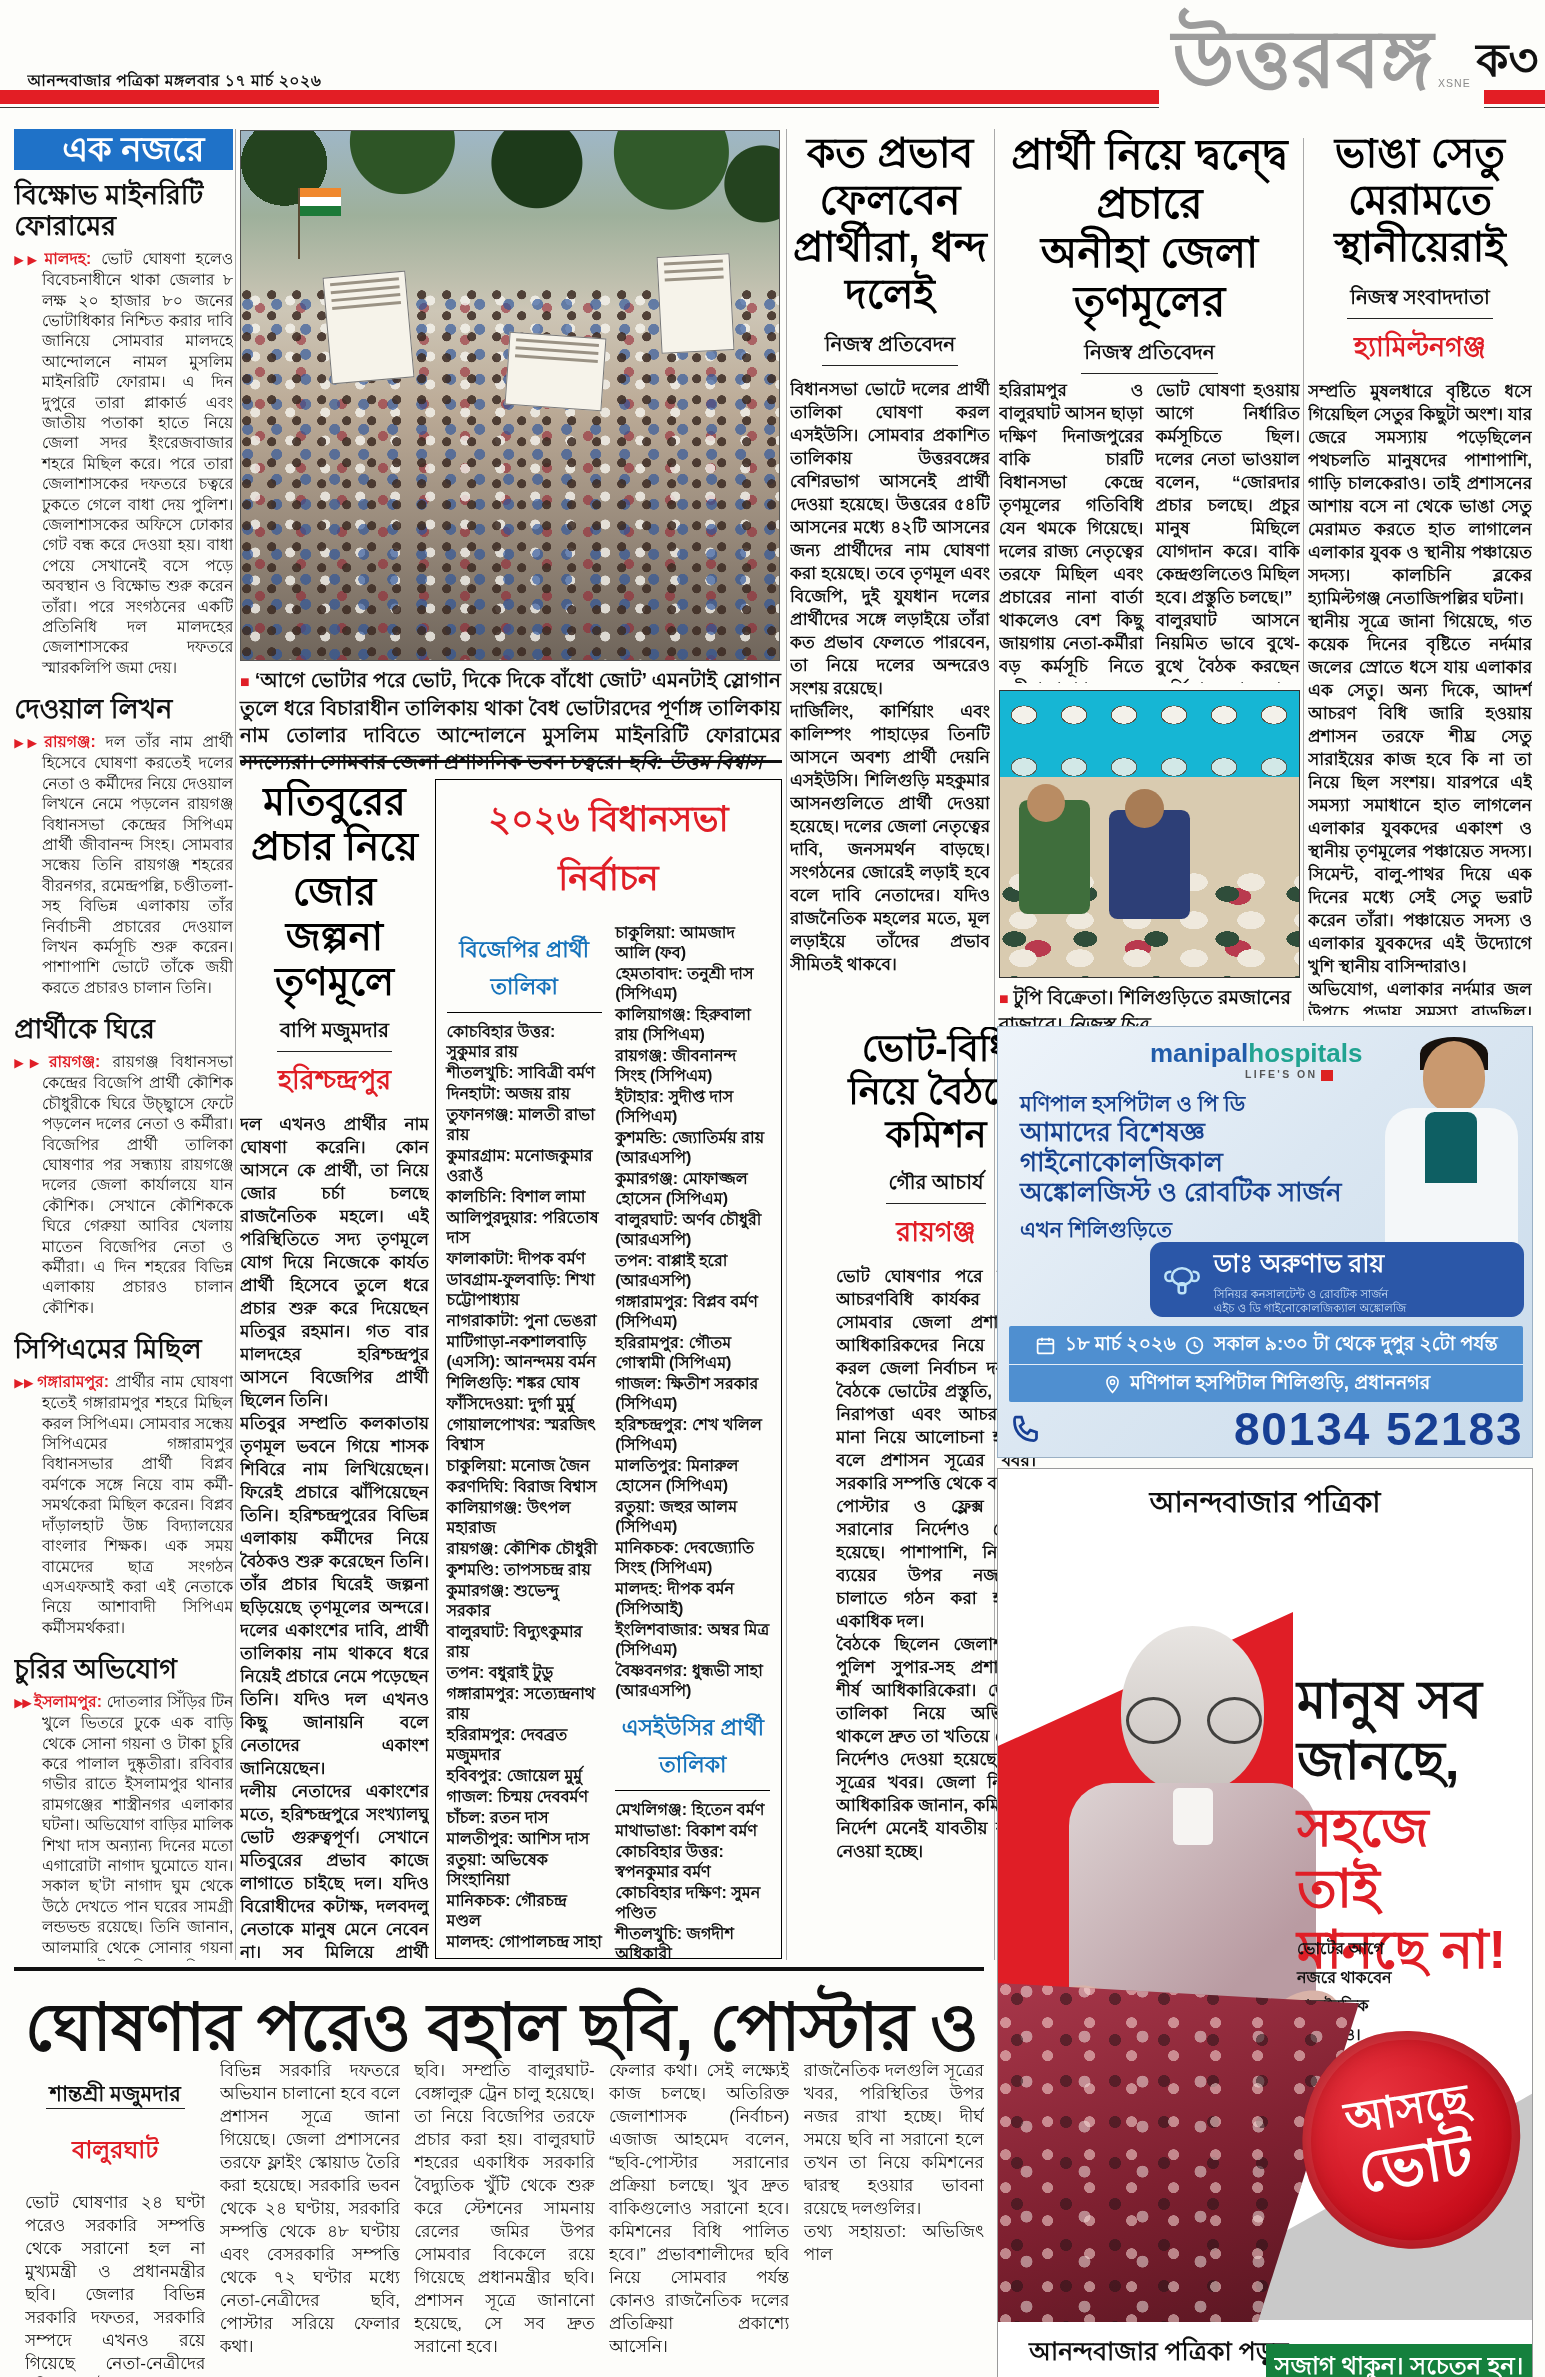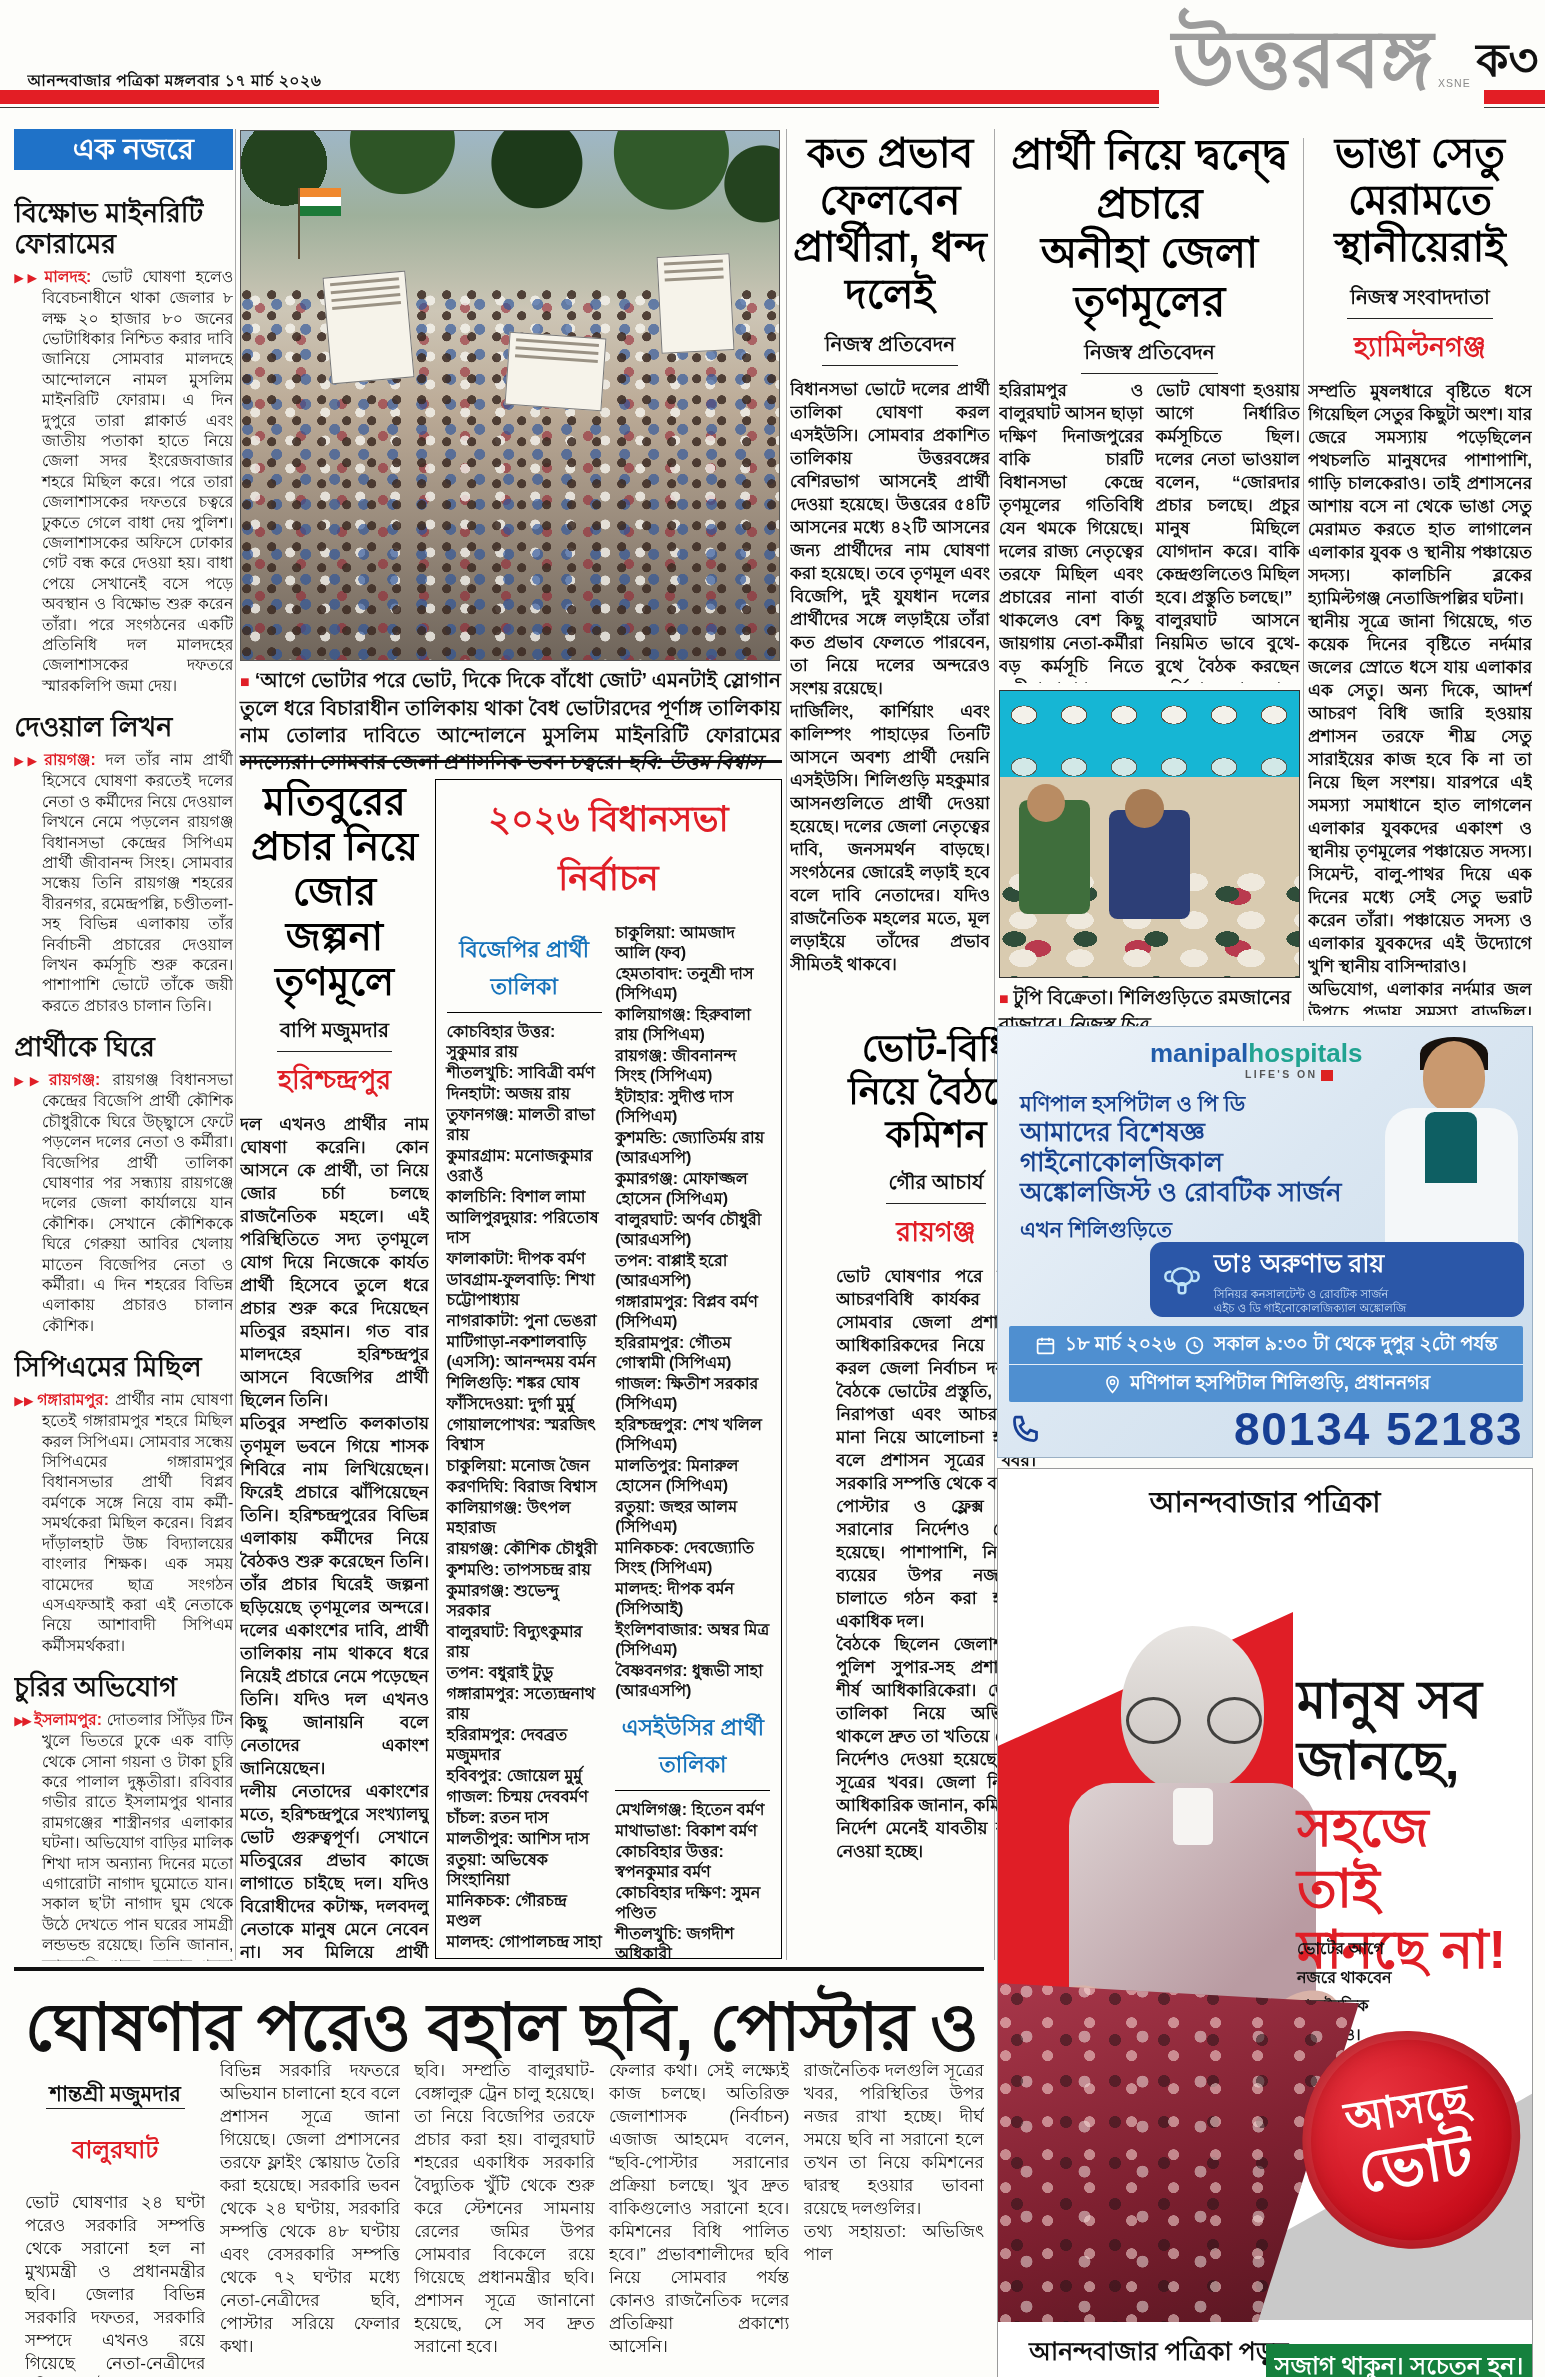--- a/index.html
+++ b/index.html
@@ -15,22 +15,22 @@
   .masthead{top:4.8px;right:61px;background:#fdfdfa;padding:0 13.3px;font-size:80px;line-height:109px;
             font-weight:bold;color:#9c9c9c;z-index:5;}
   .masthead .code{font-size:10.5px;color:#8a8a8a;font-weight:normal;margin-left:4.8px;letter-spacing:1px;}
   .pagenum{top:25px;right:6.7px;font-size:46px;font-weight:bold;z-index:6;}
 
   
   .vrule{position:absolute;width:1px;background:#a9a9a9;}
 
   
   .rail{left:14.3px;top:129px;width:219px;height:1832px;overflow:hidden;}
-  .rail-head{background:#1f72c8;color:#fff;font-size:29px;font-weight:bold;text-align:center;
-             height:41px;line-height:41px;margin-bottom:28px;padding-left:19px;}
+  .rail-head{background:#1f72c8;color:#fff;font-size:34px;font-weight:bold;text-align:center;
+             height:41px;line-height:41px;margin-bottom:10px;padding-left:19px;}
   .brief{margin-bottom:16px;}
   .brief-title{font-size:27px;line-height:31px;font-weight:bold;margin:7.6px 0 6.7px;}
   .brief-body{font-size:15.7px;line-height:20.4px;text-align:justify;padding-left:27.6px;text-indent:-27.6px;}
   .marker{color:#e01e26;font-size:12.4px;letter-spacing:-1.9px;margin-right:3.8px;}
   .bdate{color:#e01e26;font-weight:bold;}
 
   
   .photo-main{left:240px;top:130px;width:540px;height:531px;border:1px solid #555;box-sizing:border-box;
     background:
       radial-gradient(circle at 8% 6%,#24431f 0 43px,rgba(0,0,0,0) 43px),

